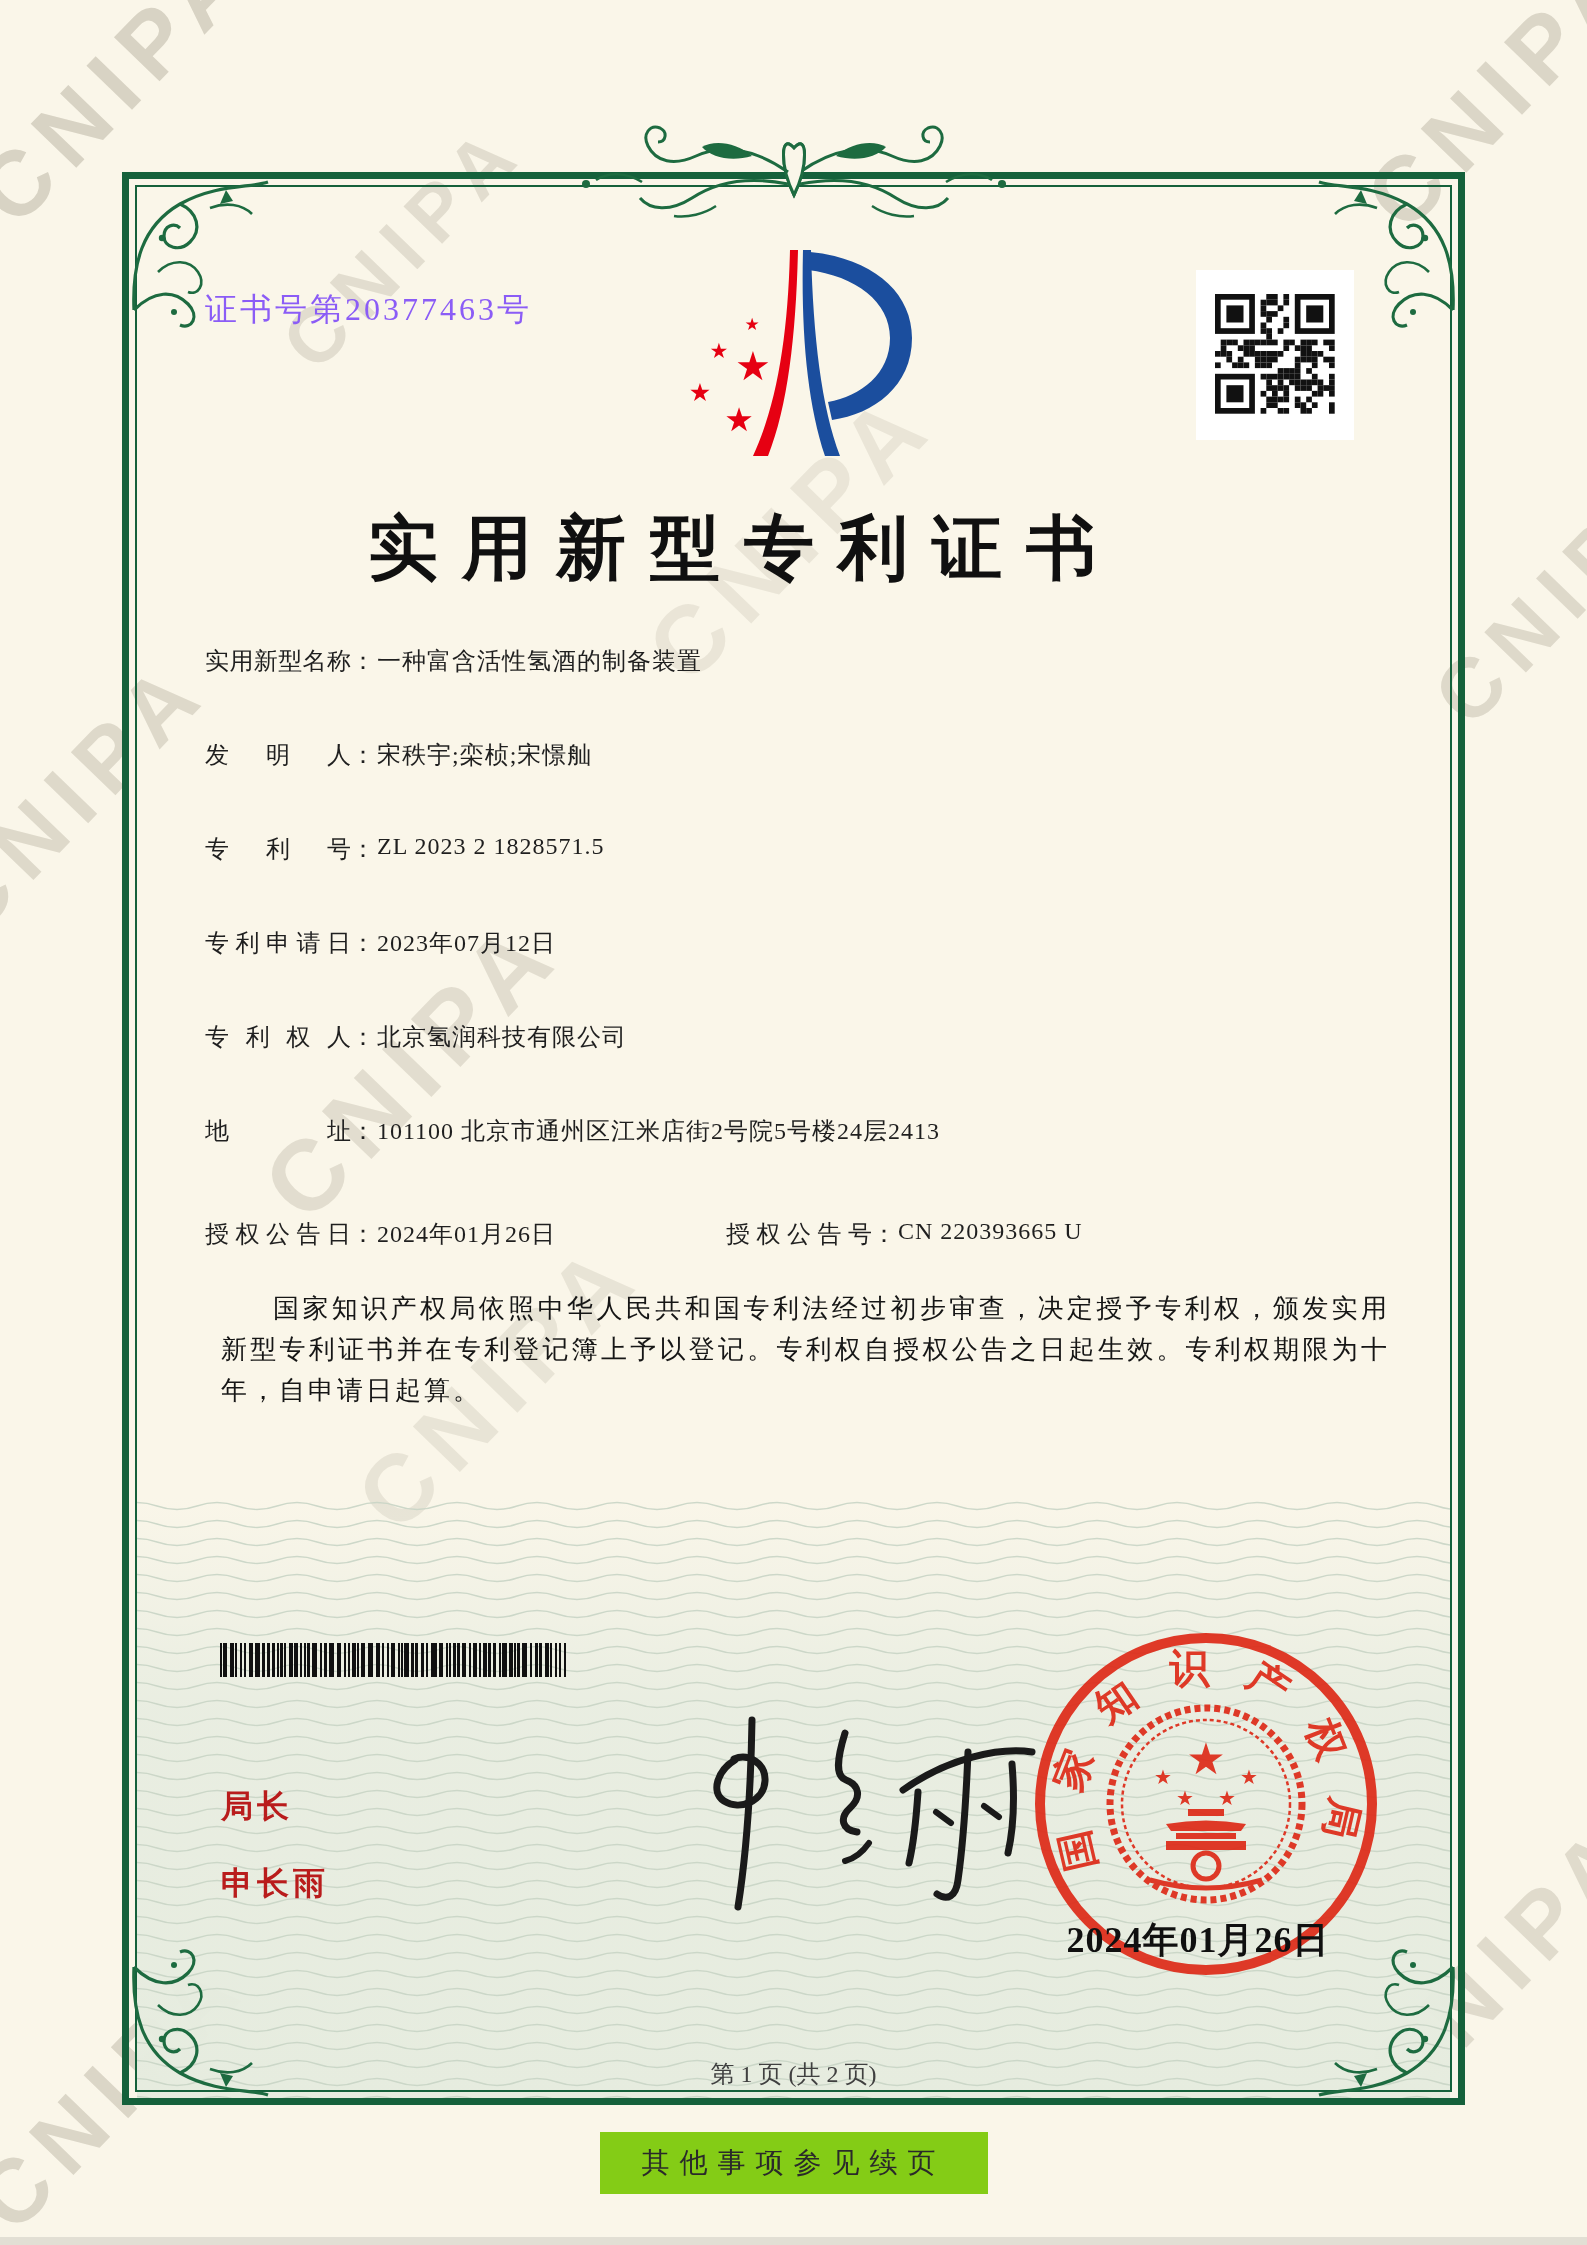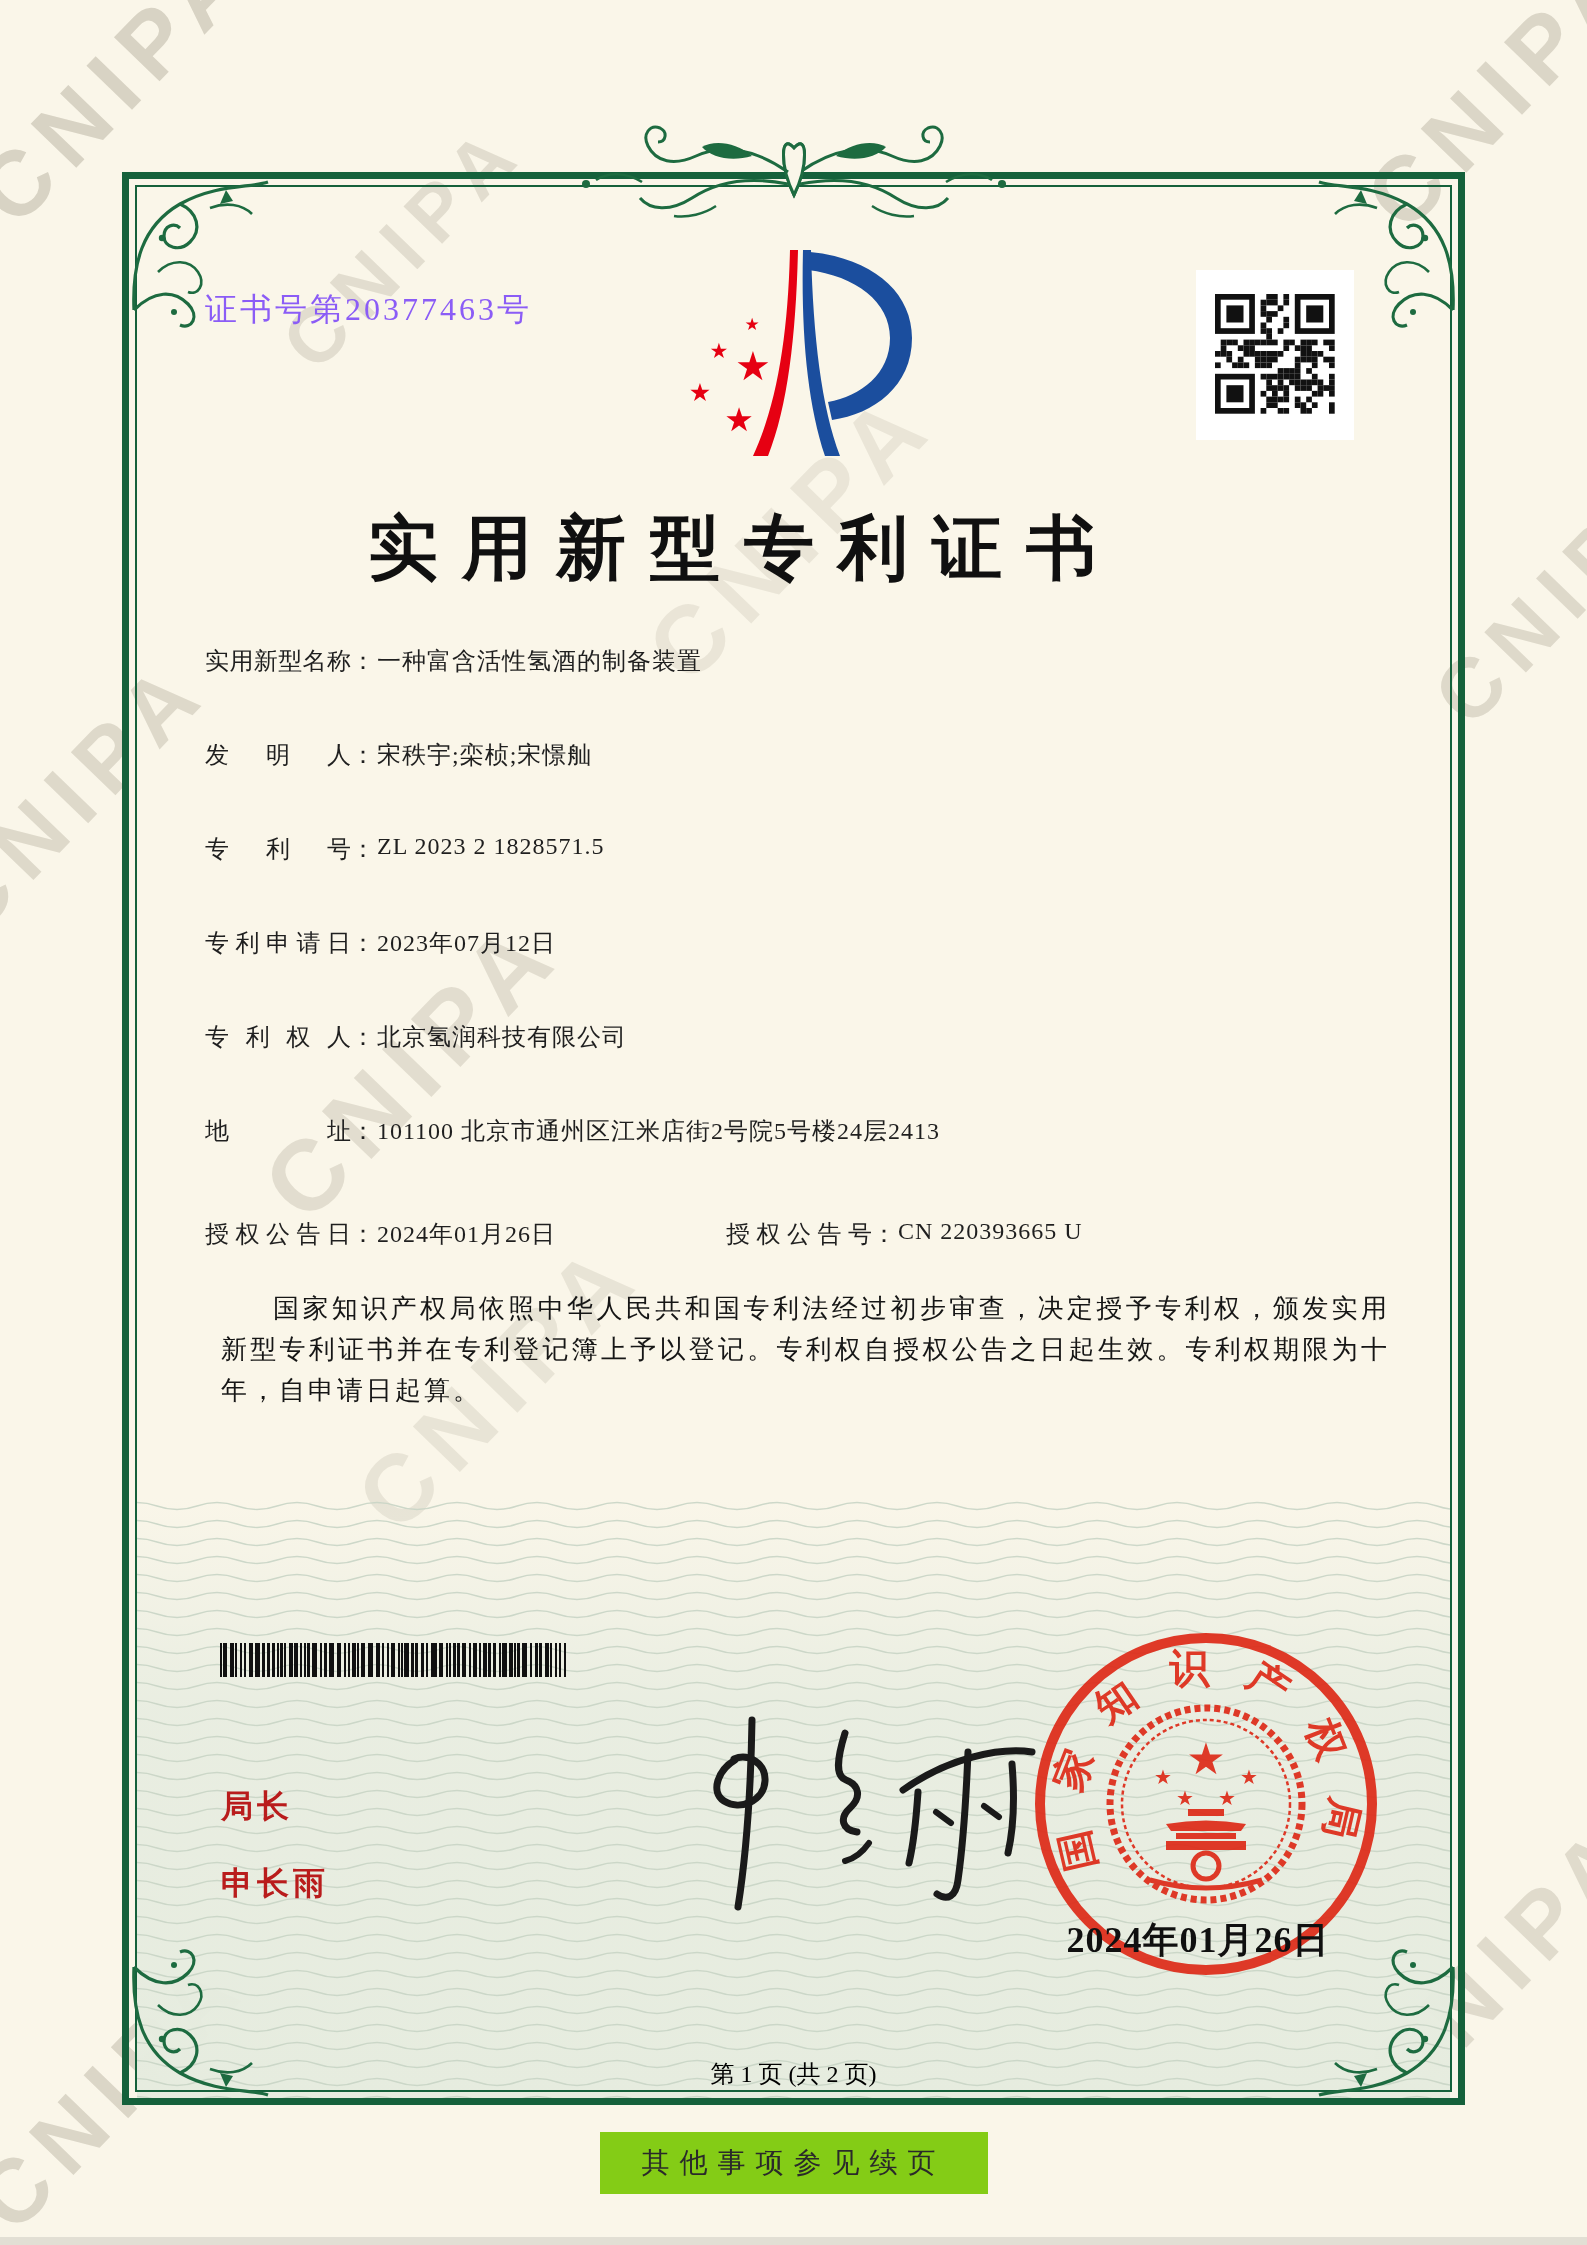--- a/index.html
+++ b/index.html
@@ -61,21 +61,21 @@
   #signer-title,#signer-name{position:absolute;left:221px;font-family:"Liberation Sans","DejaVu Sans",sans-serif;
                  font-weight:700;font-size:32px;color:#b91c1c;letter-spacing:4px}
   #signer-title{top:1785px}
   #signer-name{top:1862px}
   #signature{position:absolute;left:640px;top:1700px;width:430px;height:230px}
 
   #seal{position:absolute;left:1030px;top:1628px;width:352px;height:352px}
   #seal-date{position:absolute;left:1053px;top:1916px;width:290px;text-align:center;
              font-size:36px;font-weight:700;color:#101010;letter-spacing:1px}
 
-  #page-footer{position:absolute;left:0;width:1587px;top:2058px;text-align:center;font-size:24px;color:#000000}
+  #page-footer{position:absolute;left:0;width:1587px;top:2058px;text-align:center;font-size:24px;color:#404040}
   #note-band{position:absolute;left:50%;transform:translateX(-50%);top:2132px;background:#84cc16;
              padding:12px 42px;font-size:28px;letter-spacing:10px;color:#2a2a2a;white-space:nowrap}
   #bottom-edge{position:absolute;left:0;bottom:0;width:1587px;height:8px;background:#E2DFD4}
 
   .star{font-family:"DejaVu Sans",sans-serif}
 </style>
 </head>
 <body>
 
 <div id="page">

